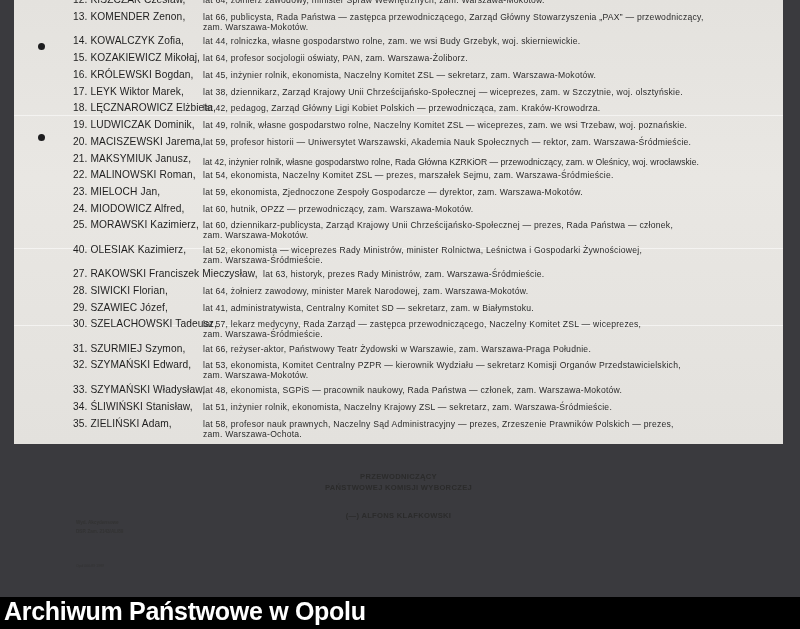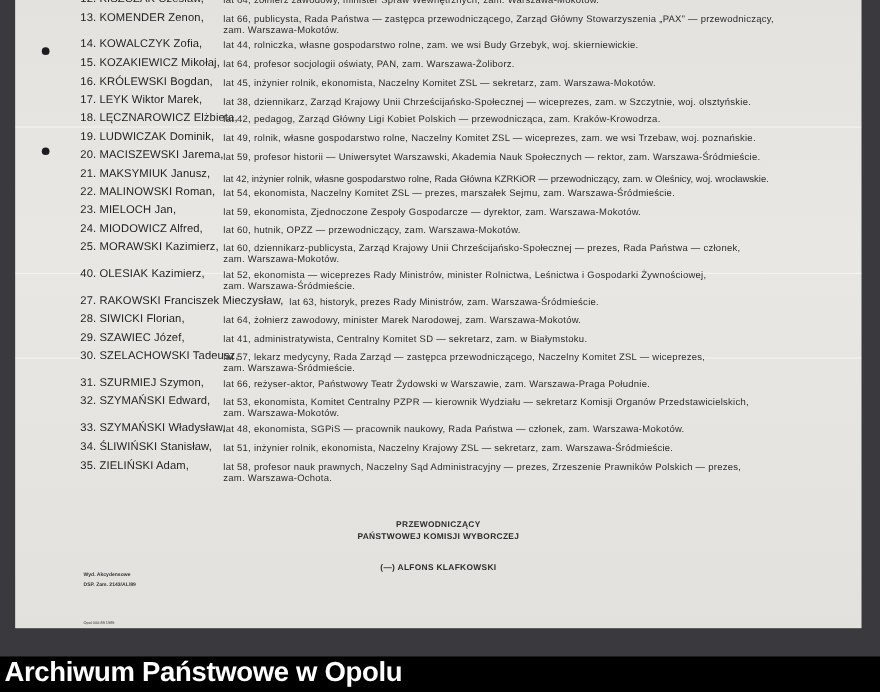--- a/index.html
+++ b/index.html
@@ -1,18 +1,18 @@
 <!DOCTYPE html>
 <html><head>
   <meta charset="utf-8">
   <style>
     html, body { margin: 0; padding: 0; }
     body { width: 800px; height: 629px; background: #000; overflow: hidden; position: relative; font-family: "Liberation Sans", sans-serif; }
     .scan { position: absolute; left: 0; top: 0; width: 800px; height: 597px; background: #3a3a3e; }
-    .paper { position: absolute; left: 14px; top: 0; width: 769px; height: 571px; background: #e6e4e0;
+    .paper { position: absolute; left: 14px; top: 0; width: 769px; height: 444px; background: #e6e4e0;
       background-image: linear-gradient(180deg, #e4e2de 0%, #e9e7e3 40%, #e3e1dd 100%); }
     .fold { position: absolute; left: 0; width: 100%; height: 1px; background: rgba(255,255,255,0.55); }
     .hole { position: absolute; left: 24px; width: 7px; height: 7px; border-radius: 50%; background: #1d1d1f; }
     .entries { position: absolute; left: 0; top: 0; width: 769px; }
     .entry { position: absolute; left: 0; width: 769px; font-size: 8.6px; color: #2b2b2b; }
     .entry .name { position: absolute; left: 59px; font-weight: normal; font-size: 10.2px; color: #1e1e1e; white-space: nowrap; letter-spacing: 0.1px; }
     .entry .desc { position: absolute; left: 189px; width: 560px; line-height: 10px; white-space: pre-line; letter-spacing: 0.25px; }
     .entry.long .desc { left: 249px; }
     .signature { position: absolute; left: 0; width: 769px; text-align: center; font-weight: bold; font-size: 7.6px; color: #2b2b2b; letter-spacing: 0.3px; }
     .imprint { position: absolute; left: 62px; font-size: 4.6px; color: #333; font-weight: bold; }

